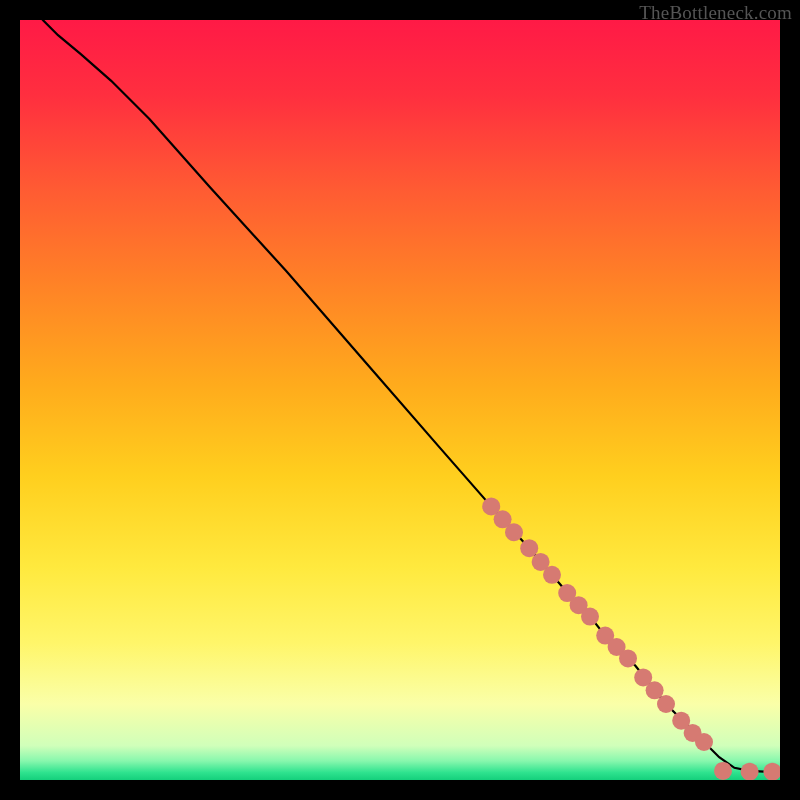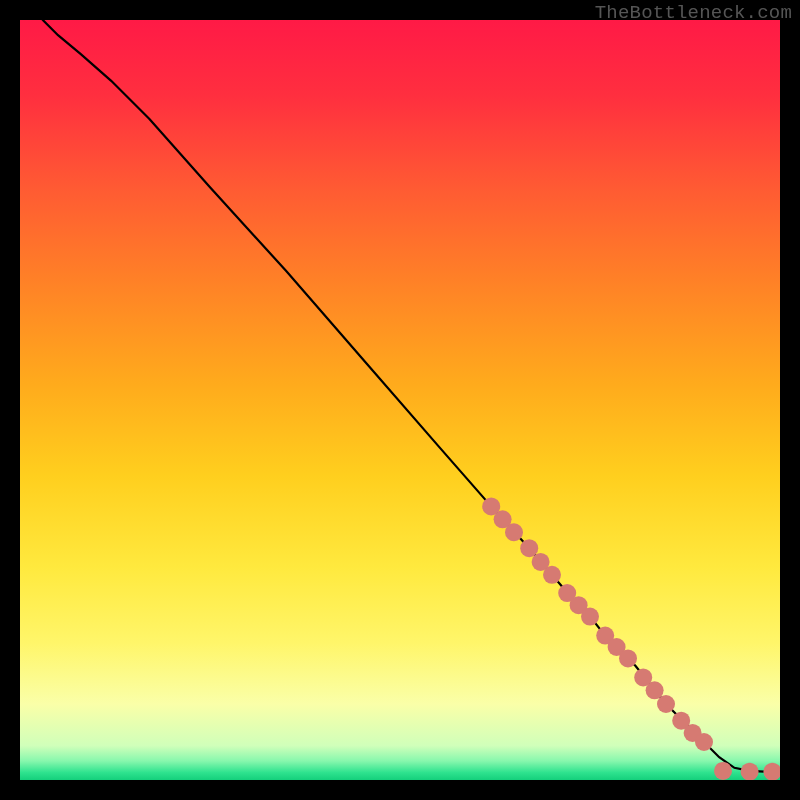--- a/index.html
+++ b/index.html
@@ -20,21 +20,21 @@
     left: 20px;
     top: 20px;
     width: 760px;
     height: 760px;
     display: block;
   }
   .watermark {
     position: absolute;
     top: 2px;
     right: 8px;
-    font-family: Liberation Mono, monospace;
+    font-family: Liberation Serif, serif;
     font-size: 19px;
     color: #555;
     letter-spacing: 0.2px;
     user-select: none;
   }
 </style>
 </head>
 <body>
 
 <div class="stage">

